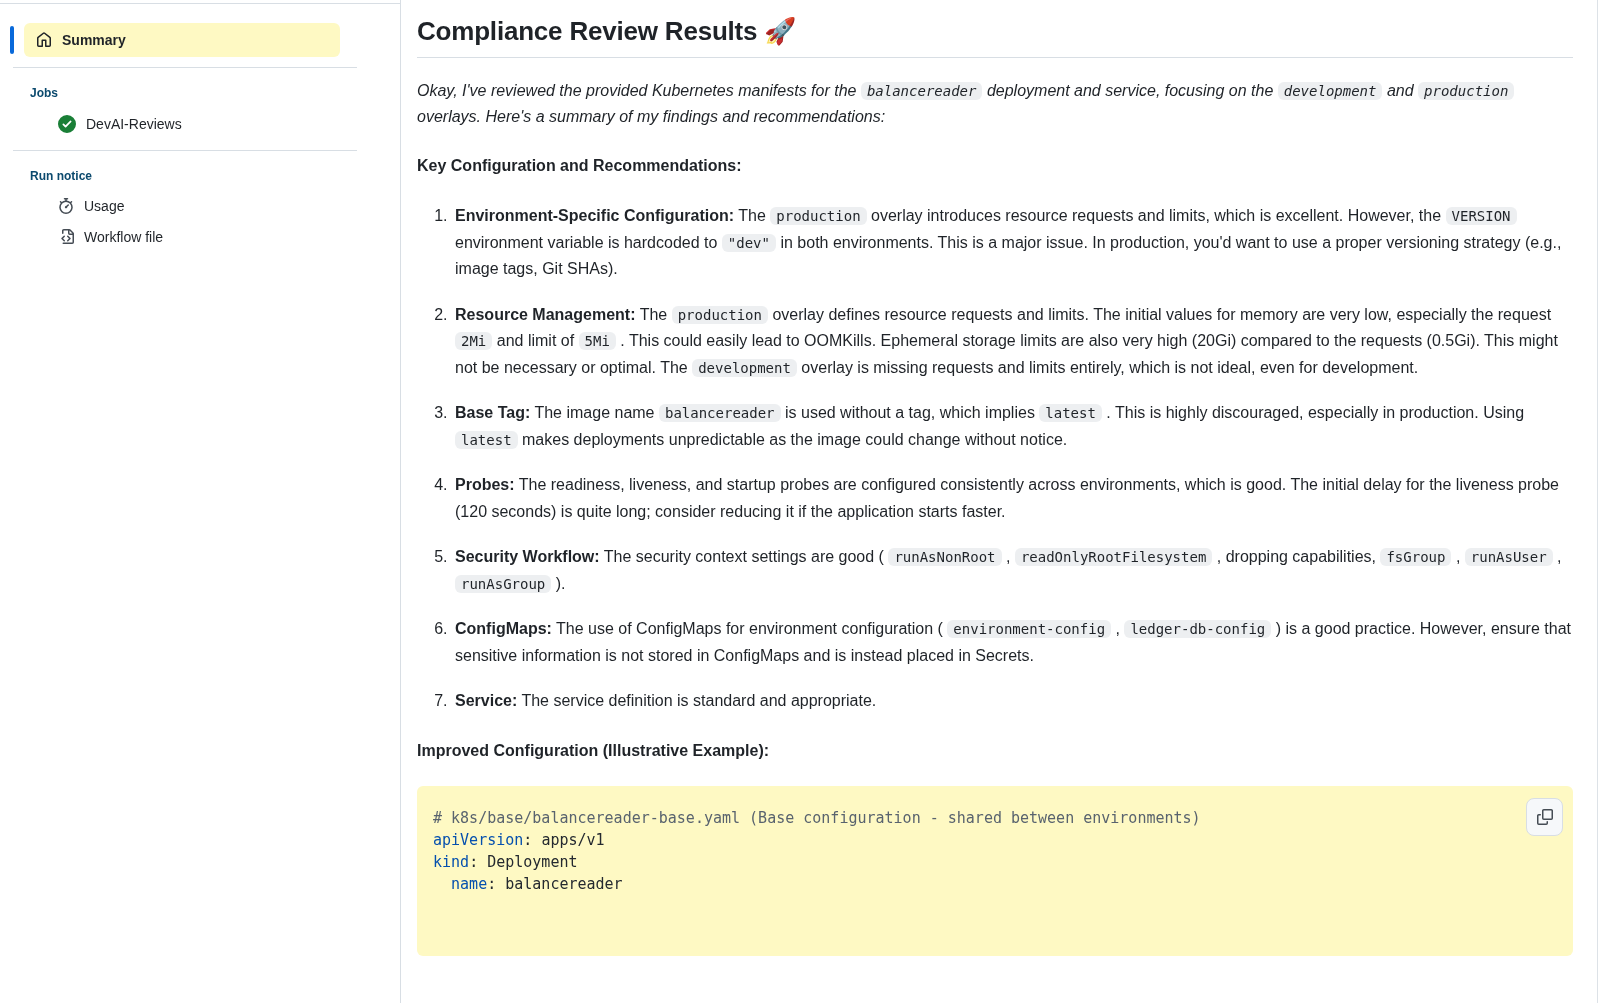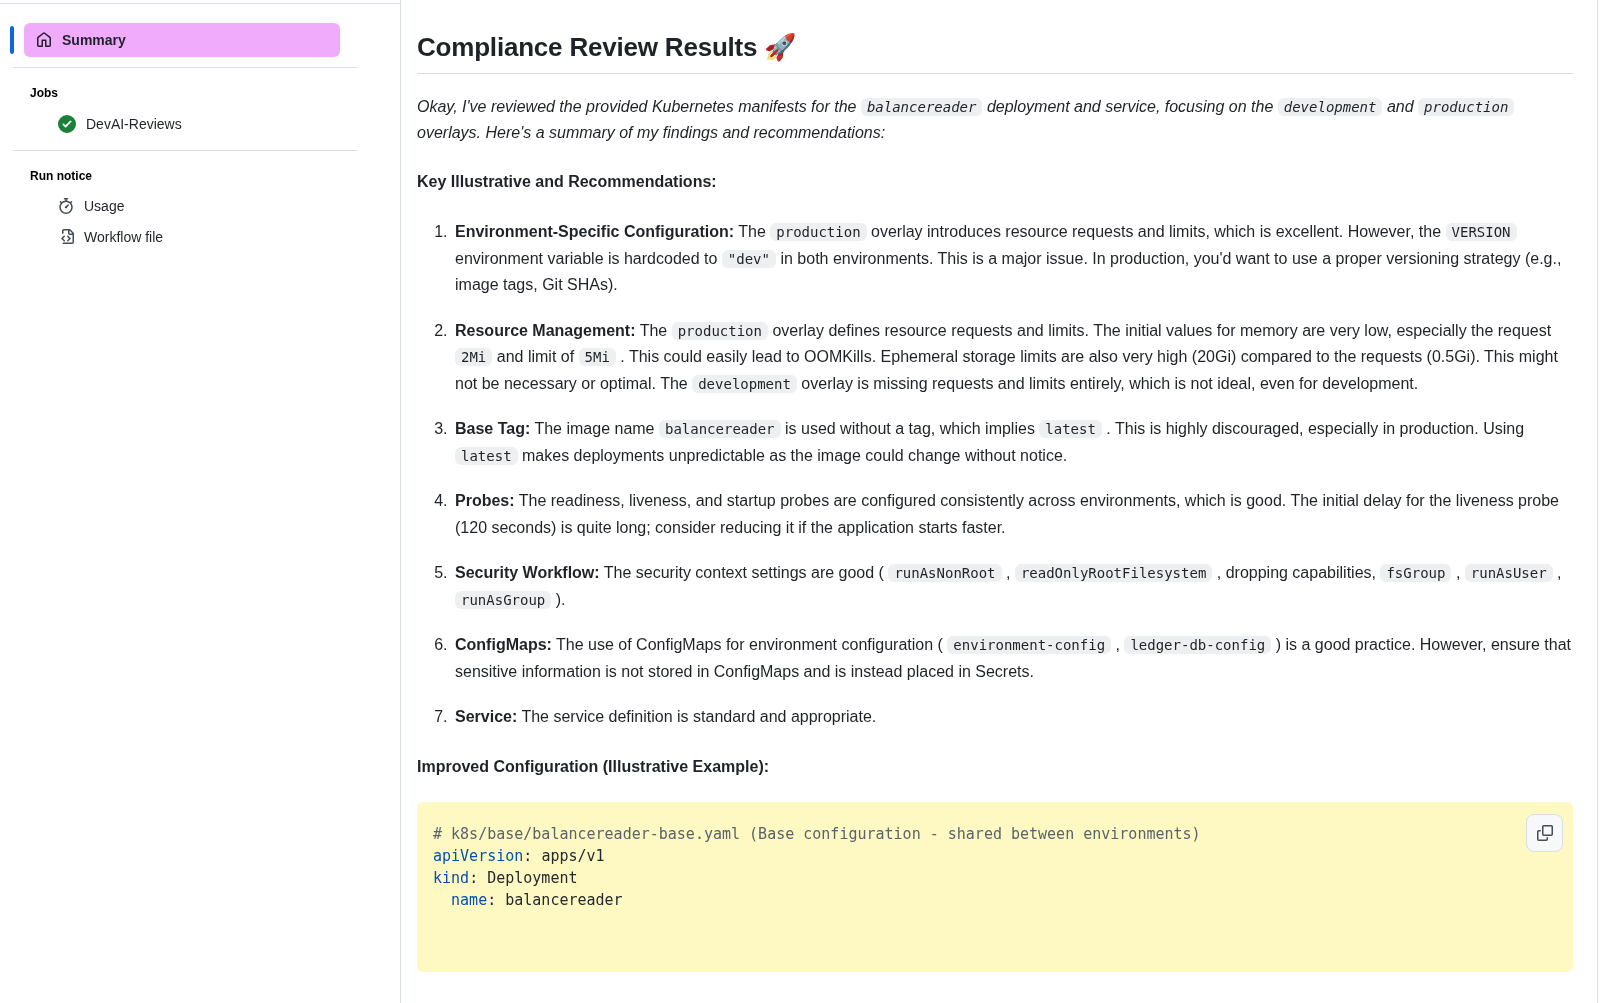--- a/index.html
+++ b/index.html
@@ -16,38 +16,38 @@
     position:absolute; left:0; top:0; width:401px; height:1003px;
     border-right:1px solid #d8dee4;
   }
   .sidebar-topline { position:absolute; left:0; top:3px; width:401px; height:1px; background:#d8dee4; }
   .active-bar {
     position:absolute; left:10px; top:26px; width:4px; height:28px;
     border-radius:2px; background:#0969da;
   }
   .nav-summary {
     margin:23px 0 0 24px; width:316px; height:34px;
-    background:#f0abfc; border-radius:6px;
+    background:#fef9c3; border-radius:6px;
     display:flex; align-items:center; gap:10px; padding:0 12px;
     font-size:14px; font-weight:700; cursor:pointer;
   }
   .divider { margin:10px 0 0 13px; width:344px; height:1px; background:#d8dee4; }
   .divider.second { margin-top:17px; }
   .section-label {
-    margin:18px 0 0 30px; font-size:12px; font-weight:700; color:#000000;
+    margin:18px 0 0 30px; font-size:12px; font-weight:700; color:#0c4a6e;
   }
   .side-row {
     margin:15px 0 0 30px; display:flex; align-items:center; gap:10px;
     font-size:14px; color:#1f2328; cursor:pointer; width:fit-content;padding-left:28px;
   }
   .icon16 { width:16px; height:16px; display:inline-flex; flex:none; }
   .icon18 { width:18px; height:18px; display:inline-flex; flex:none; }
 
   
-  .main { position:absolute; left:417px; top:16px; width:1156px; }
+  .main { position:absolute; left:417px; top:0; width:1156px; }
   .page-title { font-size:26px; font-weight:700; margin:16px 0 10px 0; letter-spacing:-0.2px; }
   .title-rule { border:0; border-top:1px solid #d8dee4; margin:0; }
   .md p { margin:20px 0 16px 0; line-height:26px;font-style:italic; }
   .md h4 { font-size:16px; font-weight:700; margin:24px 0 16px 0; line-height:24px; }
   .md ol { margin:25px 0 16px 0; padding-left:35px; }
   .md li { margin-bottom:19px; line-height:26.5px; padding-left:3px; }
   strong { font-weight:700; }
   code.chip {
     font-family:"DejaVu Sans Mono","Liberation Mono",monospace;
     font-size:14px; background:rgba(175,184,193,0.22);
@@ -125,21 +125,21 @@
   </div>
 </nav>
 
 <main class="main">
   <h1 class="page-title">Compliance Review Results 🚀</h1>
   <hr class="title-rule">
 
   <div class="md">
     <p>Okay, I've reviewed the provided Kubernetes manifests for the <code class="chip">balancereader</code> deployment and service, focusing on the <code class="chip">development</code> and <code class="chip">production</code> overlays. Here's a summary of my findings and recommendations:</p>
 
-    <h4>Key Illustrative and Recommendations:</h4>
+    <h4>Key Configuration and Recommendations:</h4>
 
     <ol>
         <li><strong>Environment-Specific Configuration:</strong> The <code class="chip">production</code> overlay introduces resource requests and limits, which is excellent. However, the <code class="chip">VERSION</code> environment variable is hardcoded to <code class="chip">"dev"</code> in both environments. This is a major issue. In production, you'd want to use a proper versioning strategy (e.g., image tags, Git SHAs).</li>
         <li><strong>Resource Management:</strong> The <code class="chip">production</code> overlay defines resource requests and limits. The initial values for memory are very low, especially the request <code class="chip">2Mi</code> and limit of <code class="chip">5Mi</code> . This could easily lead to OOMKills. Ephemeral storage limits are also very high (20Gi) compared to the requests (0.5Gi). This might not be necessary or optimal. The <code class="chip">development</code> overlay is missing requests and limits entirely, which is not ideal, even for development.</li>
         <li><strong>Base Tag:</strong> The image name <code class="chip">balancereader</code> is used without a tag, which implies <code class="chip">latest</code> . This is highly discouraged, especially in production. Using <code class="chip">latest</code> makes deployments unpredictable as the image could change without notice.</li>
         <li><strong>Probes:</strong> The readiness, liveness, and startup probes are configured consistently across environments, which is good. The initial delay for the liveness probe (120 seconds) is quite long; consider reducing it if the application starts faster.</li>
         <li><strong>Security Workflow:</strong> The security context settings are good ( <code class="chip">runAsNonRoot</code> , <code class="chip">readOnlyRootFilesystem</code> , dropping capabilities, <code class="chip">fsGroup</code> , <code class="chip">runAsUser</code> , <code class="chip">runAsGroup</code> ).</li>
         <li><strong>ConfigMaps:</strong> The use of ConfigMaps for environment configuration ( <code class="chip">environment-config</code> , <code class="chip">ledger-db-config</code> ) is a good practice. However, ensure that sensitive information is not stored in ConfigMaps and is instead placed in Secrets.</li>
         <li><strong>Service:</strong> The service definition is standard and appropriate.</li>
       </ol>

